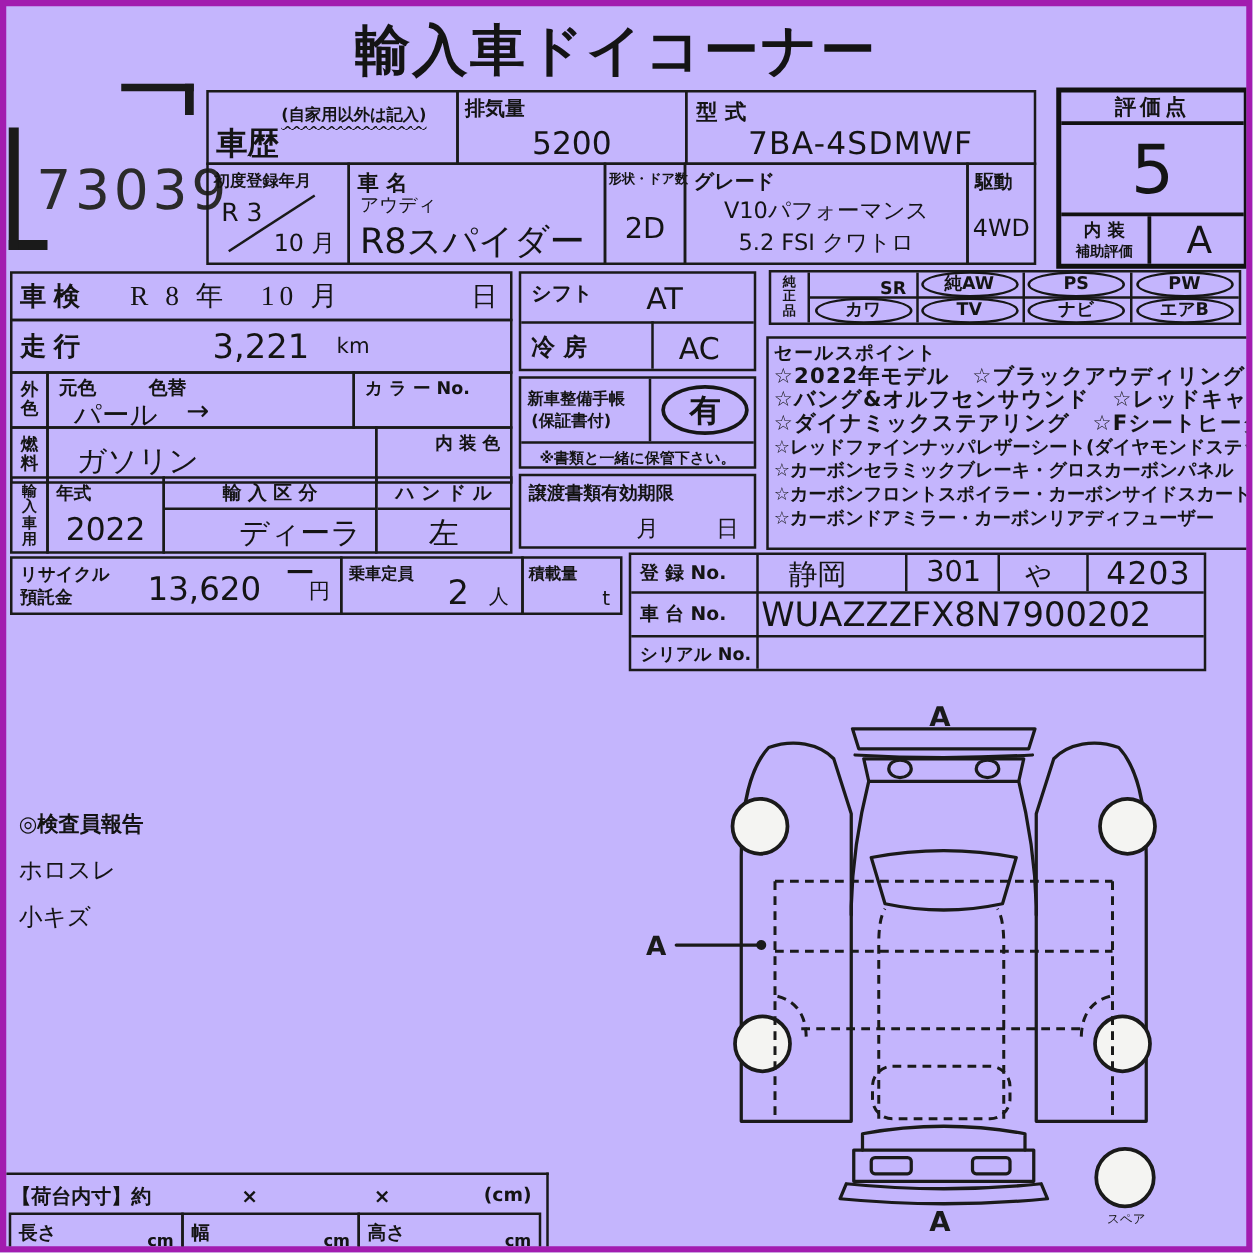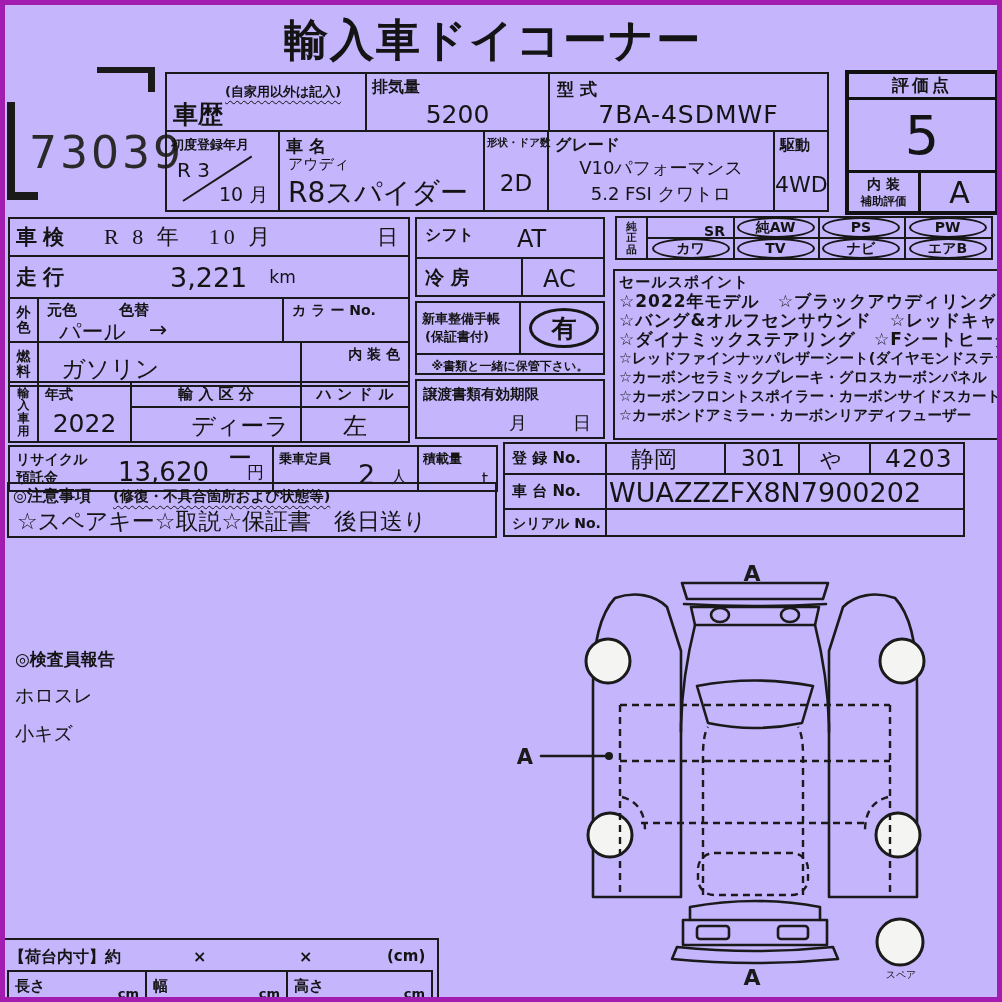--- a/index.html
+++ b/index.html
@@ -66,21 +66,21 @@
     <span class="abs lbl" style="left:2px;top:4px;font-size:10.5px;white-space:nowrap;">形状・ドア数</span>
     <span class="abs" style="left:0;right:0;top:38px;text-align:center;font-size:23px;">2D</span>
   </div>
   <div class="cell" style="left:542px;top:125px;width:228px;height:82px;">
     <span class="abs lbl" style="left:6px;top:3px;font-size:16px;">グレード</span>
     <span class="abs" style="left:0;right:0;top:24px;text-align:center;font-size:18px;white-space:nowrap;">V10パフォーマンス</span>
     <span class="abs" style="left:0;right:0;top:50px;text-align:center;font-size:18px;white-space:nowrap;">5.2 FSI クワトロ</span>
   </div>
   <div class="cell" style="left:768px;top:125px;width:56px;height:82px;">
     <span class="abs lbl" style="left:5px;top:4px;font-size:15px;">駆動</span>
-    <span class="abs" style="left:0;right:0;top:40px;text-align:center;font-size:22px;">4WD</span>
+    <span class="abs" style="left:0;right:0;top:40px;text-align:center;font-size:19px;">4WD</span>
   </div>
 
   <div class="abs" style="left:840px;top:65px;width:154px;height:145px;border:4px solid #111;">
     <div class="abs center lbl" style="left:0;right:0;top:0;height:26px;border-bottom:3px solid #111;font-size:17px;letter-spacing:3px;">評価点</div>
     <div class="abs center" style="left:0;right:0;top:26px;height:70px;font-size:54px;">5</div>
     <div class="abs" style="left:0;right:0;top:96px;bottom:0;border-top:3px solid #111;">
       <div class="abs" style="left:0;top:0;bottom:0;width:72px;border-right:3px solid #111;text-align:center;">
         <div class="lbl" style="font-size:14px;margin-top:3px;">内 装</div>
         <div class="lbl" style="font-size:11.5px;">補助評価</div>
       </div>
@@ -191,25 +191,20 @@
     <div class="abs" style="left:293px;top:0;height:29px;border-left:2px solid #1a1a1a;"></div>
     <span class="abs" style="left:315px;top:2px;font-size:21px;">や</span>
     <div class="abs" style="left:364px;top:0;height:29px;border-left:2px solid #1a1a1a;"></div>
     <span class="abs" style="left:380px;top:0px;font-size:25px;letter-spacing:1px;">4203</span>
     <span class="abs lbl" style="left:7px;top:38px;font-size:15px;white-space:nowrap;">車  台  No.</span>
     <span class="abs" style="left:104px;top:33px;font-size:27px;white-space:nowrap;">WUAZZZFX8N7900202</span>
     <span class="abs lbl" style="left:7px;top:71px;font-size:14px;white-space:nowrap;">シリアル No.</span>
     <span class="abs" style="left:110px;top:68px;font-size:20px;"></span>
   </div>
 
-  <div class="cell" style="left:2px;top:477px;width:490px;height:56px;">
-    <span class="abs lbl" style="left:4px;top:2px;font-size:16px;">◎注意事項</span>
-    <span class="abs lbl wavy" style="left:104px;top:3px;font-size:14.5px;">(修復・不具合箇所および状態等)</span>
-    <span class="abs" style="left:8px;top:22px;font-size:23px;white-space:nowrap;">☆スペアキー☆取説☆保証書　後日送り</span>
-  </div>
 
   <div class="cell" style="left:610px;top:211px;width:378px;height:44px;">
     <div class="abs vlabel" style="left:0;top:0;bottom:0;width:31px;border-right:2px solid #1a1a1a;font-size:10.5px;">
       <span>純</span>
       <span>正</span>
       <span>品</span>
     </div>
     <div class="abs" style="left:31px;right:0;top:19px;border-top:2px solid #1a1a1a;"></div>
     <div class="abs" style="left:116px;top:0;bottom:0;border-left:2px solid #1a1a1a;"></div>
     <div class="abs" style="left:201px;top:0;bottom:0;border-left:2px solid #1a1a1a;"></div>

